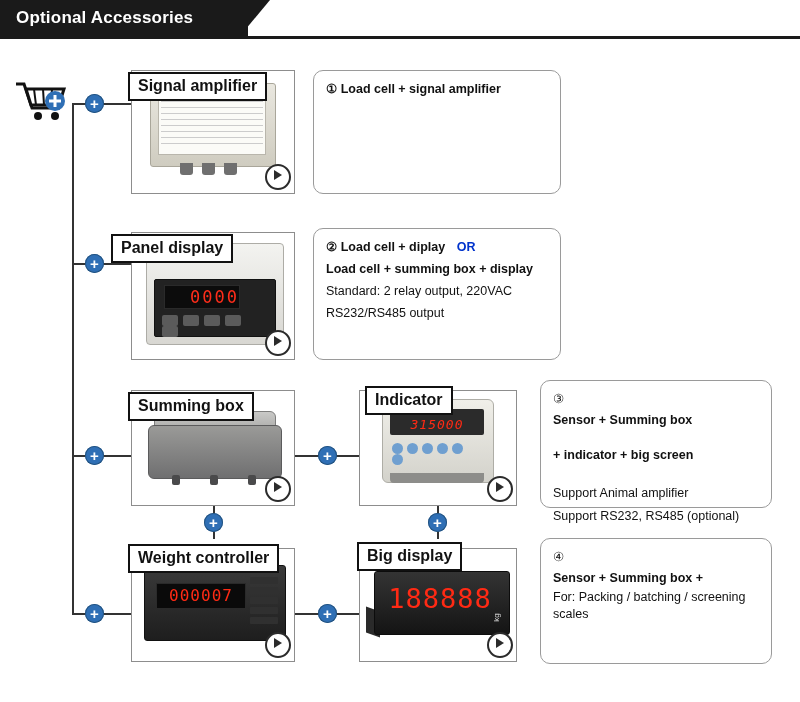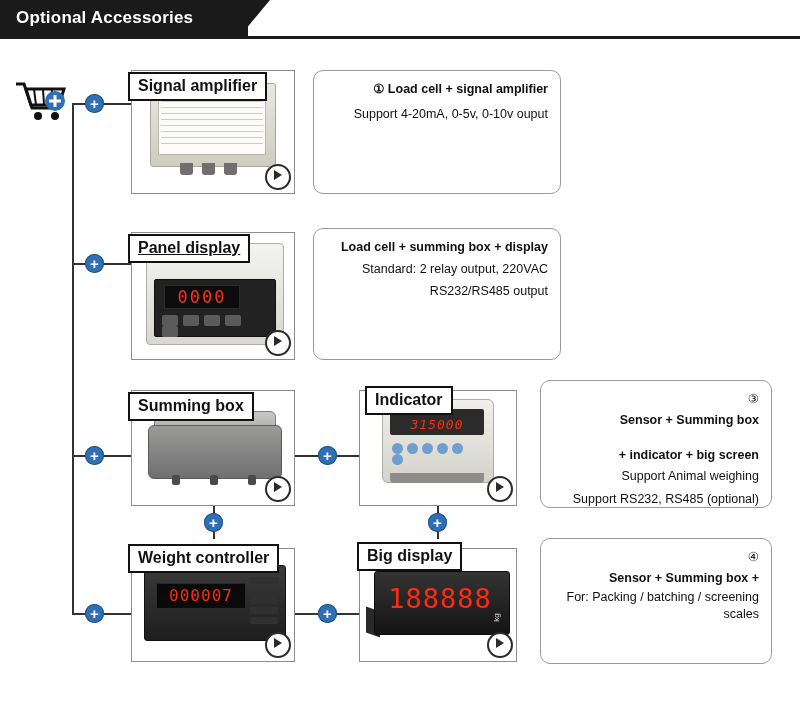--- a/index.html
+++ b/index.html
@@ -67,21 +67,21 @@
     content:"";position:absolute;left:7px;top:4px;
     border-left:8px solid #2b2b2b;
     border-top:5px solid transparent;
     border-bottom:5px solid transparent;
   }
   
   .card{
     position:absolute;border:1px solid #9a9a9a;border-radius:10px;
     background:#fff;box-sizing:border-box;padding:10px 12px;
   }
-  .card .l{font-size:12.5px;line-height:17px;margin:0 0 8px 0;color:#111;text-align:right;}
+  .card .l{font-size:12.5px;line-height:17px;margin:0 0 8px 0;color:#111;}
   .card .l:last-child{margin-bottom:0;}
   .b{font-weight:bold;font-size:13px;}
   .blue{color:#0033cc;font-weight:bold;}
   
   .img{position:absolute;overflow:hidden;}
   
   .amp-body{
     position:absolute;left:40px;top:16px;width:122px;height:78px;
     background:linear-gradient(#e9e7df,#cfccc0);
     border:1px solid #a9a69a;border-radius:3px;
@@ -241,41 +241,44 @@
     <div class="amp-foot" style="left:48px;"></div>
     <div class="amp-foot" style="left:70px;"></div>
     <div class="amp-foot" style="left:92px;"></div>
   </div>
   <div class="playbtn" style="left:133px;top:93px;"></div>
 </div>
 <div class="prodlabel" style="left:128px;top:72px;">Signal amplifier</div>
 
 <div class="card" style="left:313px;top:70px;width:248px;height:124px;">
   <div class="l b">①  Load cell + signal amplifier</div>
-  <div class="l">Support 4-20mA, 0-5v, 0-10v ouput</div>
 </div>
 
 <div class="prodbox" style="left:131px;top:232px;width:164px;height:128px;">
   <div class="img" style="left:0;top:0;width:162px;height:126px;">
     <div class="pd-body" style="left:14px;top:10px;width:136px;height:100px;"></div>
     <div class="pd-face" style="left:22px;top:46px;width:120px;height:56px;"></div>
-    <div class="pd-dig" style="left:32px;top:52px;width:74px;">0000</div>
+    <div class="pd-dig" style="left:32px;top:52px;width:74px;text-align:right;">0000</div>
     <div class="pd-btns" style="left:30px;top:82px;">
       <div class="pd-btn"></div>
         <div class="pd-btn"></div>
         <div class="pd-btn"></div>
       <div class="pd-btn"></div>
         <div class="pd-btn"></div>
     </div>
   </div>
   <div class="playbtn" style="left:133px;top:97px;"></div>
 </div>
-<div class="prodlabel" style="left:128px;top:234px;text-decoration:underline;">Panel display</div>
+<div class="prodlabel" style="left:111px;top:234px;">Panel display</div>
 
 <div class="card" style="left:313px;top:228px;width:248px;height:132px;">
+  <div class="l b" style="margin-bottom:5px;">
+    <span>② Load cell + diplay</span>
+    <span class="blue" style="margin-left:8px;">OR</span>
+  </div>
   <div class="l b" style="margin-bottom:5px;">Load cell + summing box + display</div>
   <div class="l" style="margin-bottom:5px;">Standard: 2 relay output, 220VAC</div>
   <div class="l">RS232/RS485 output</div>
 </div>
 
 <div class="prodbox" style="left:131px;top:390px;width:164px;height:116px;">
   <div class="img" style="left:0;top:0;width:162px;height:114px;">
     <div class="sb-lid" style="left:22px;top:20px;width:120px;height:22px;"></div>
     <div class="sb-body" style="left:16px;top:34px;width:132px;height:52px;"></div>
     <div class="sb-gl" style="left:40px;top:84px;"></div>
@@ -302,22 +305,22 @@
     </div>
     <div class="ind-base" style="left:30px;top:82px;width:94px;"></div>
   </div>
   <div class="playbtn" style="left:127px;top:85px;"></div>
 </div>
 <div class="prodlabel" style="left:357px;top:386px;margin-left:8px;">Indicator</div>
 
 <div class="card" style="left:540px;top:380px;width:232px;height:128px;">
   <div class="l" style="margin-bottom:4px;">③</div>
   <div class="l b" style="margin-bottom:18px;">Sensor + Summing box</div>
-  <div class="l b" style="margin-bottom:4px;">+ indicator + big screen</div>
-  <div class="l" style="margin-bottom:6px;">Support Animal weighing</div>
+  <div class="l b" style="margin-bottom:21px;">+ indicator + big screen</div>
+  <div class="l" style="margin-bottom:6px;">Support Animal amplifier</div>
   <div class="l">Support RS232, RS485 (optional)</div>
 </div>
 
 <div class="prodbox" style="left:131px;top:548px;width:164px;height:114px;">
   <div class="img" style="left:0;top:0;width:162px;height:112px;">
     <div class="wc-body" style="left:12px;top:16px;width:140px;height:74px;"></div>
     <div class="wc-dig" style="left:24px;top:34px;width:88px;">000007</div>
     <div class="wc-side" style="left:118px;top:28px;width:28px;">
       <div class="wc-led"></div>
         <div class="wc-led"></div>

